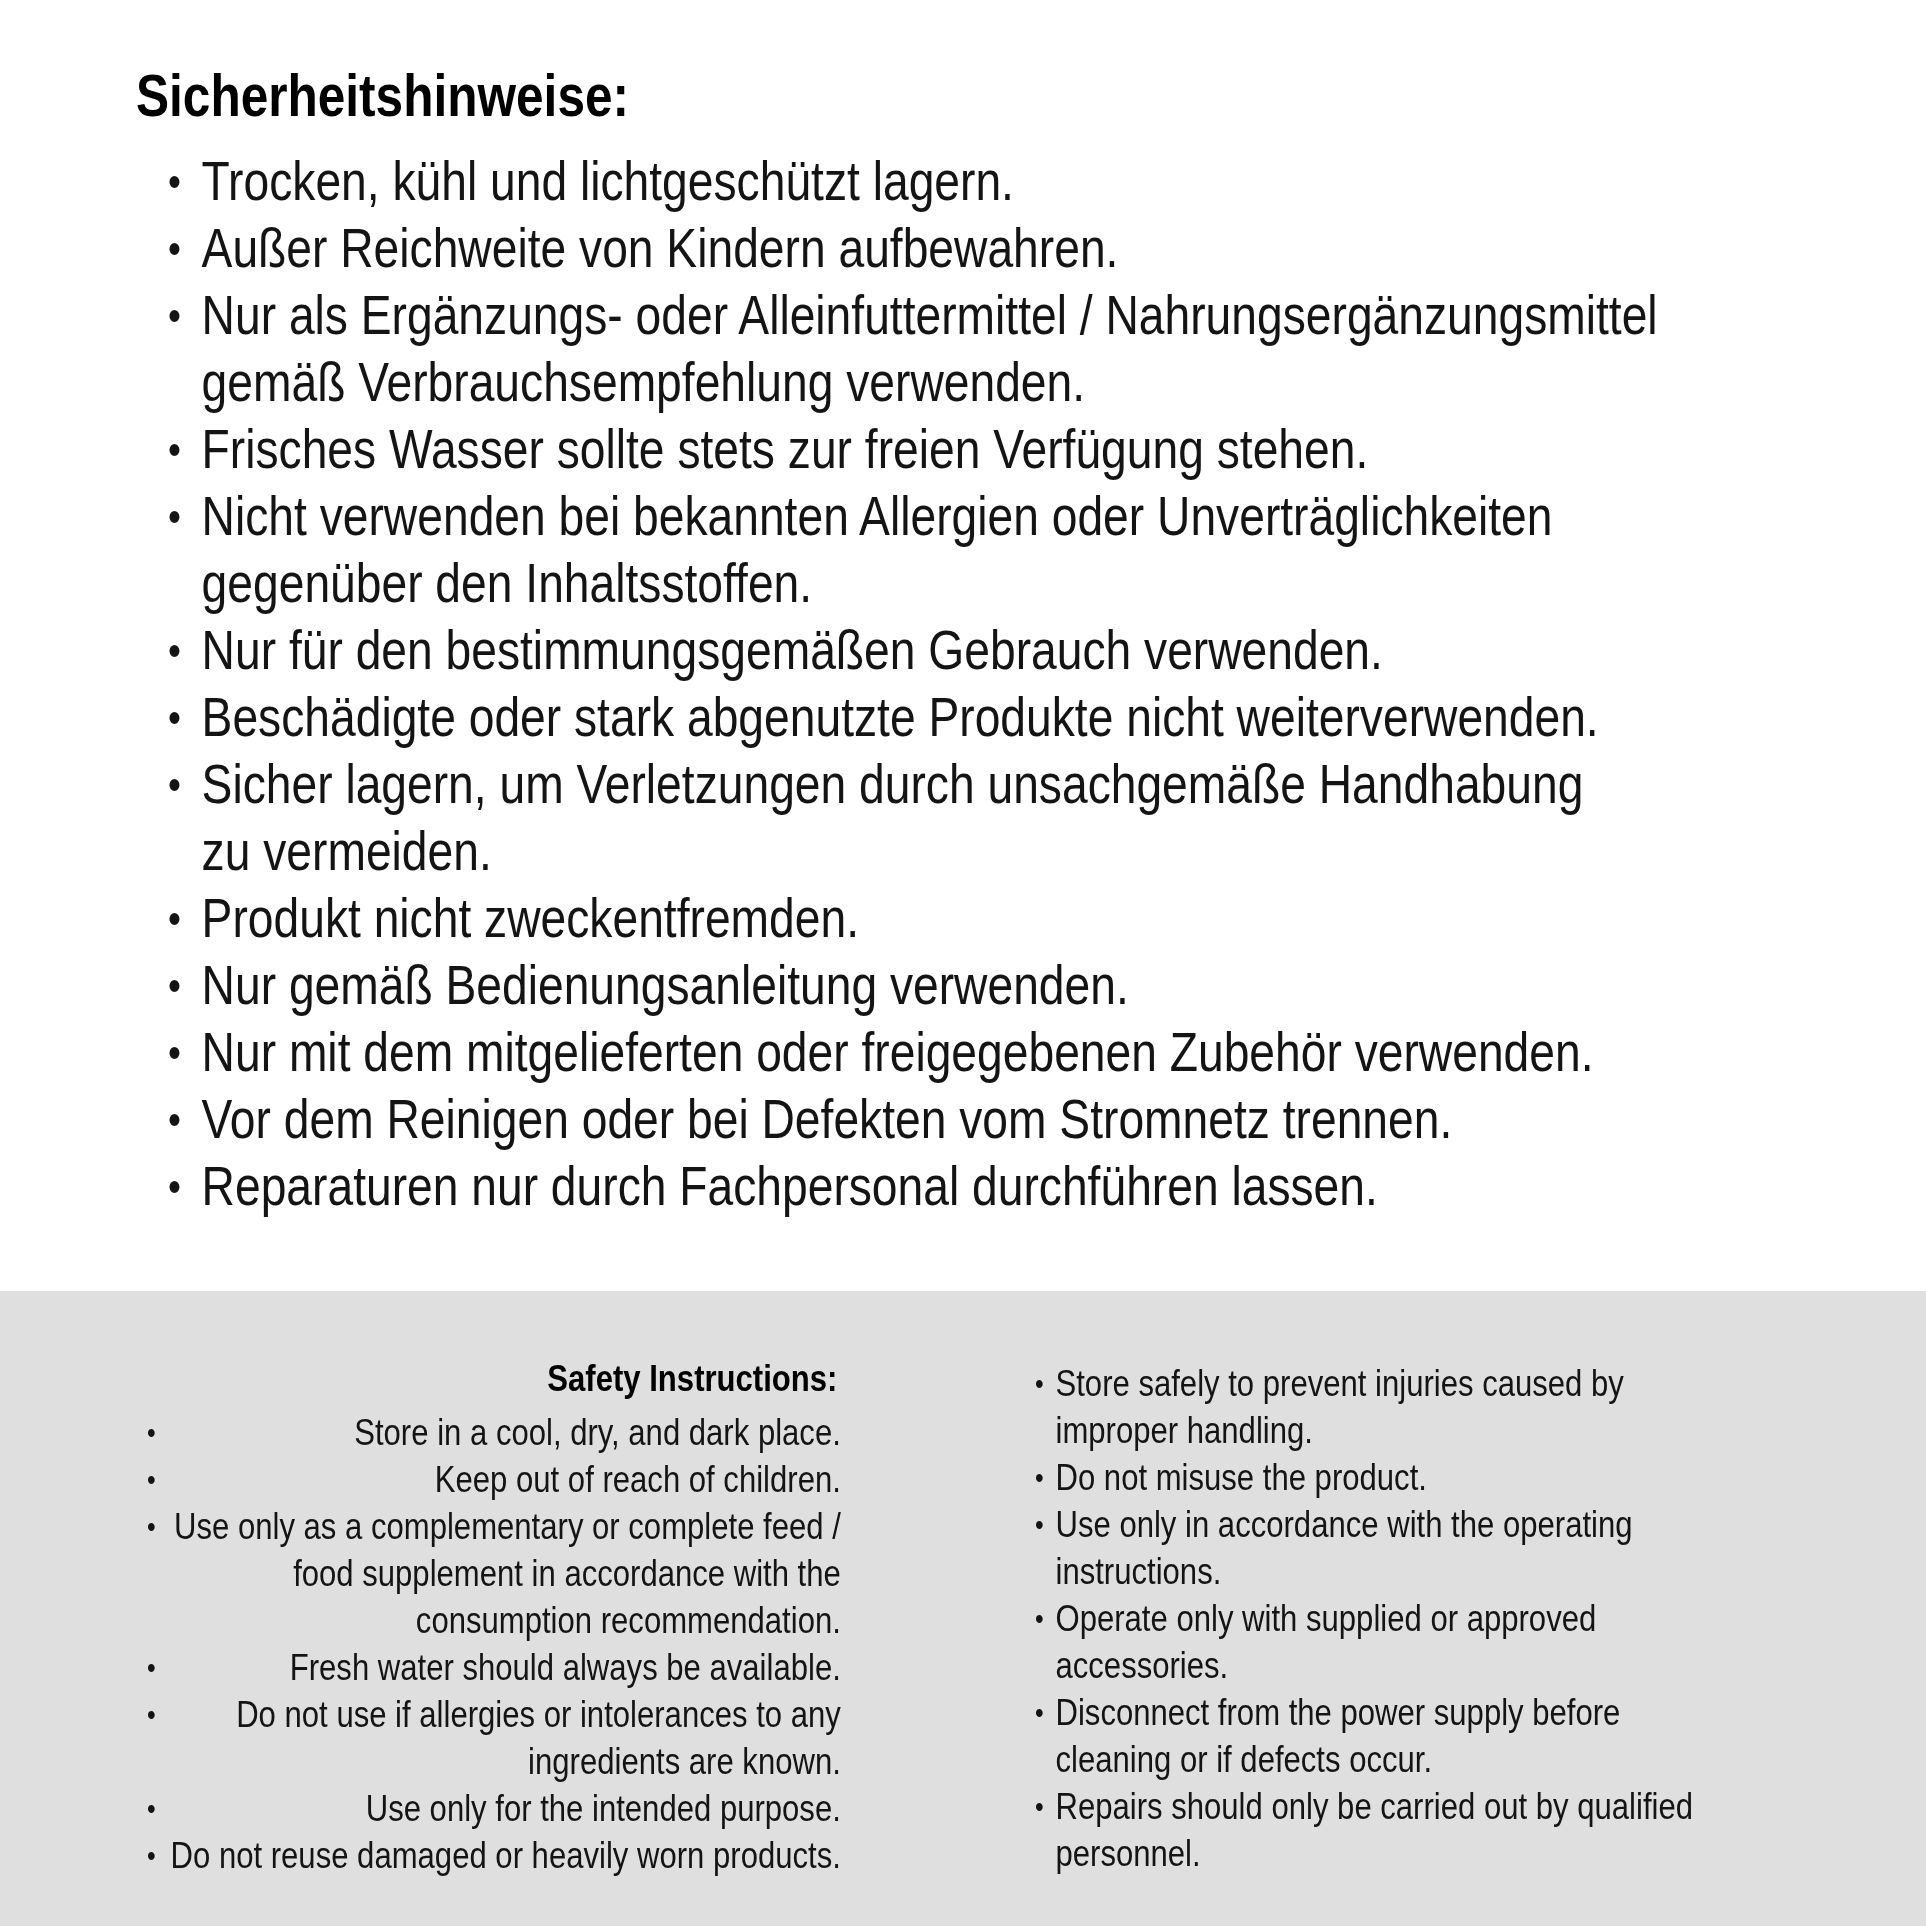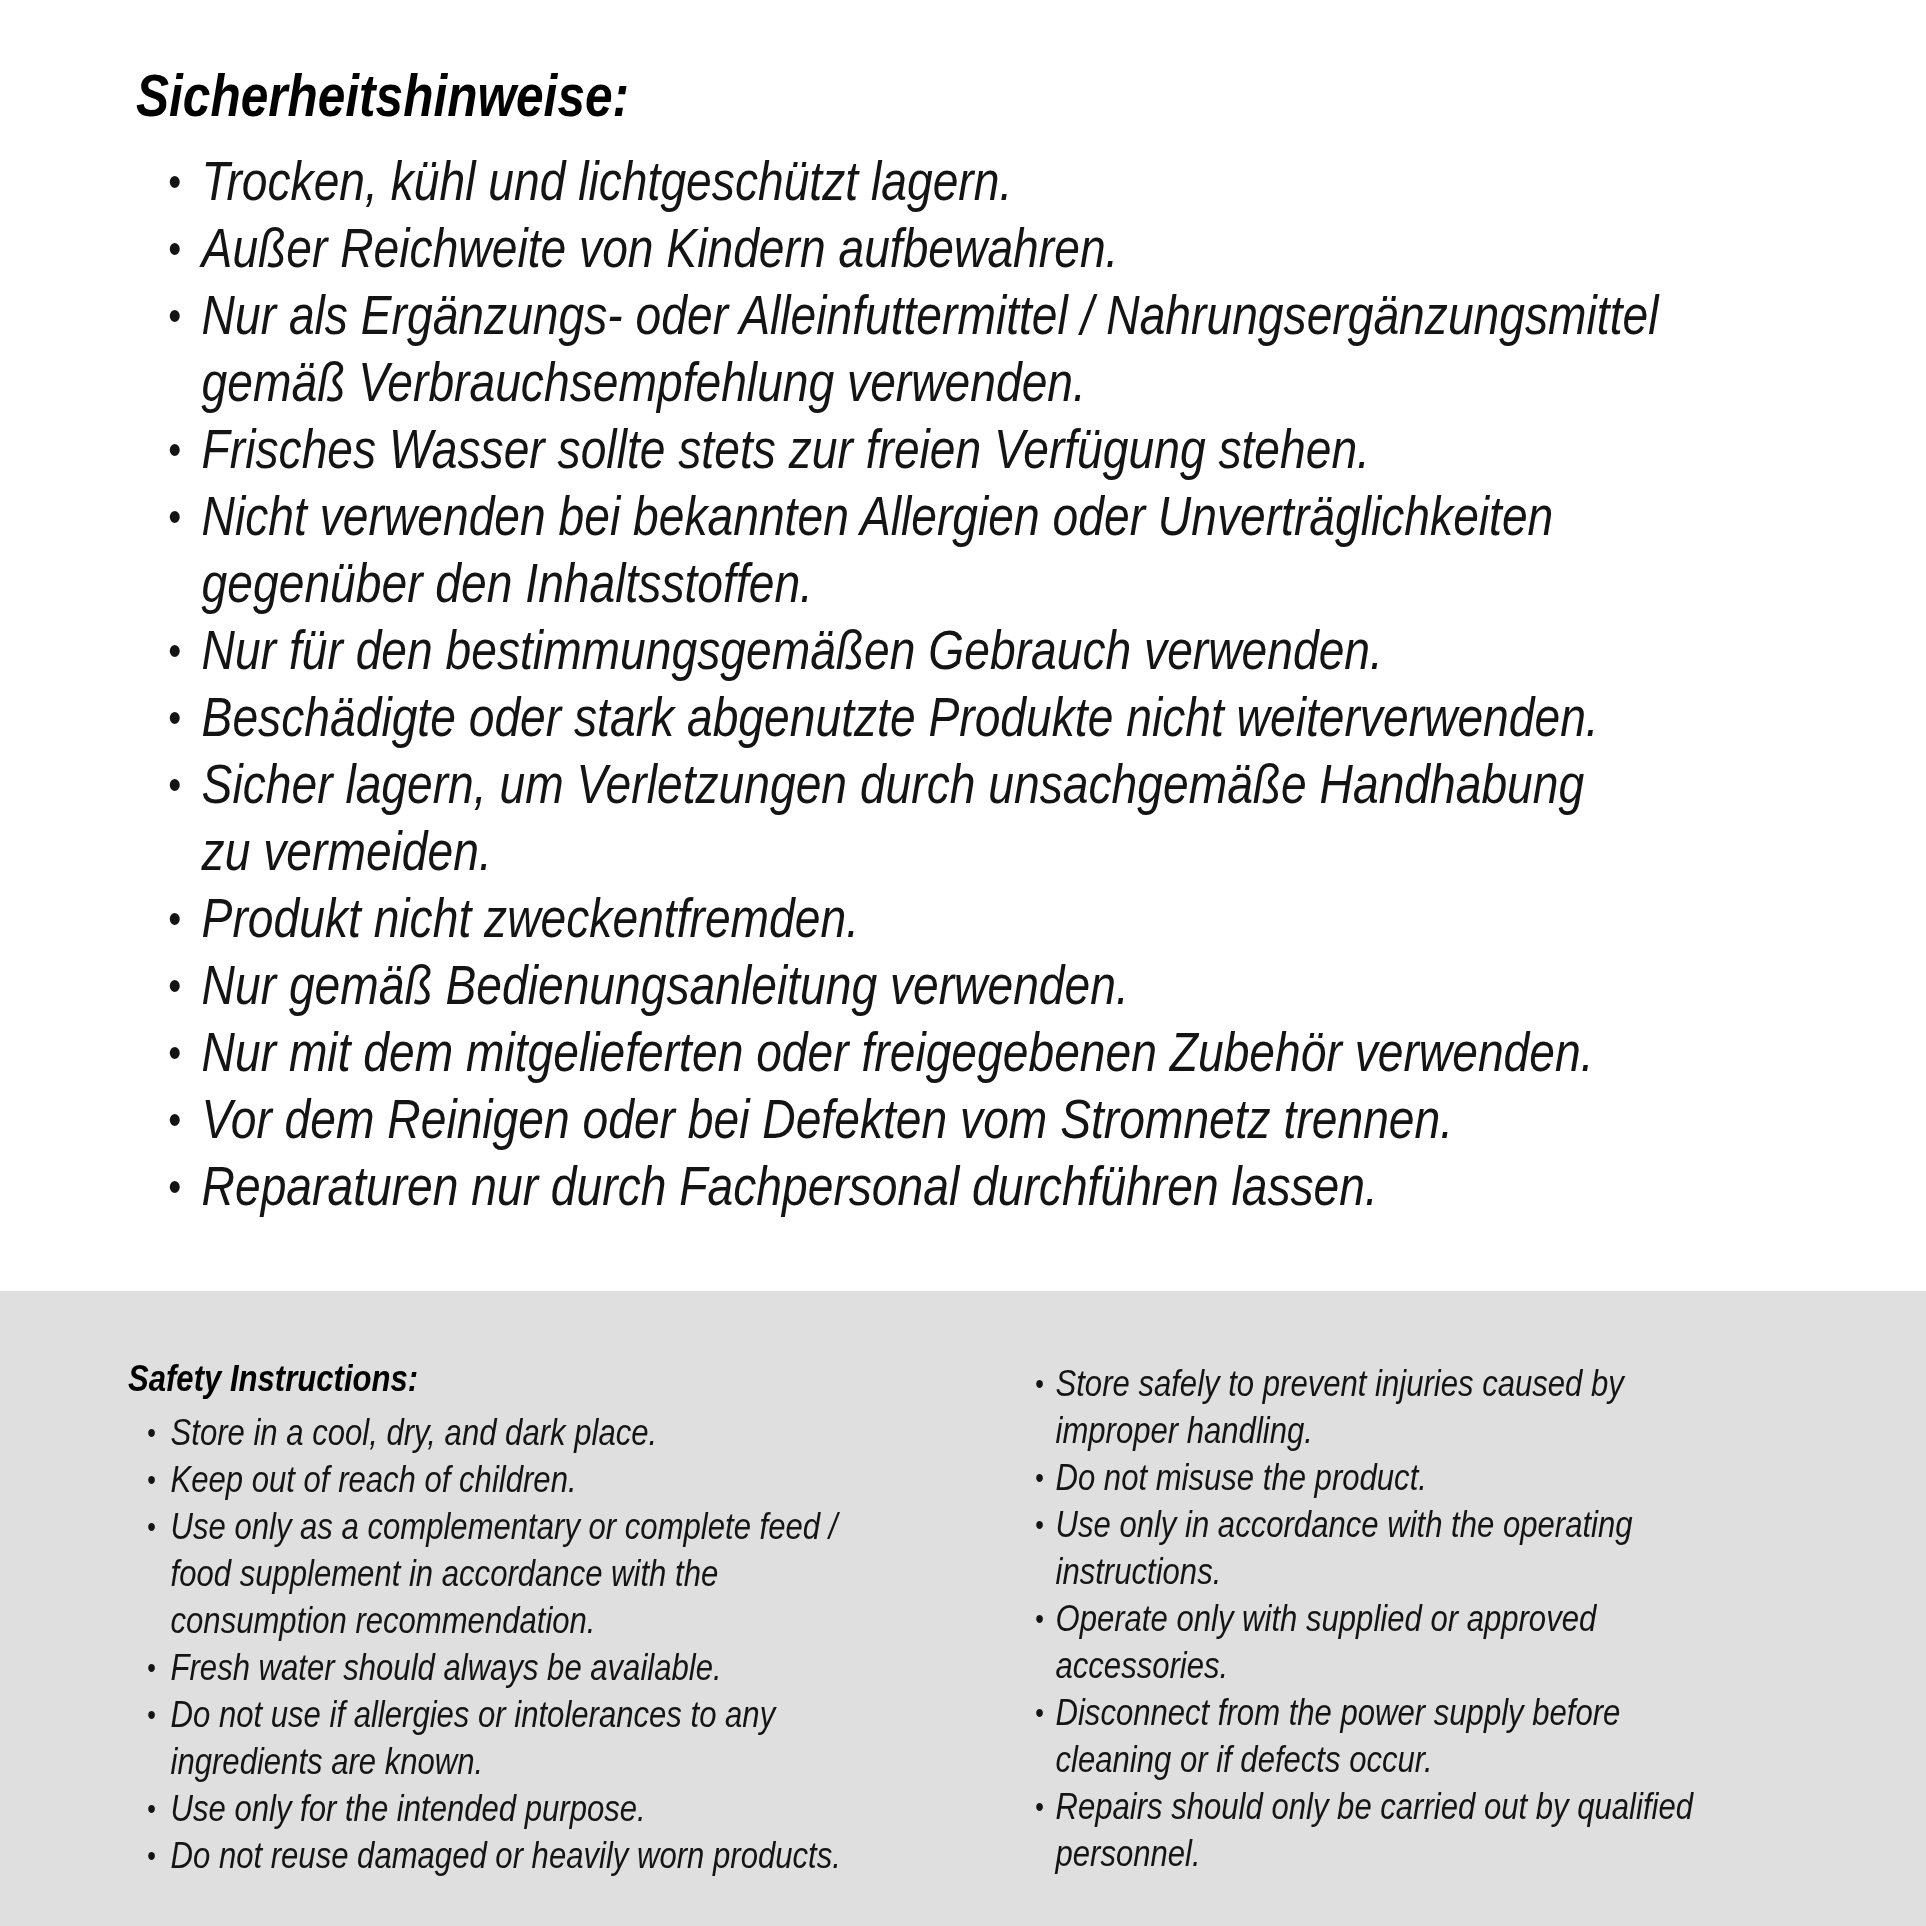--- a/index.html
+++ b/index.html
@@ -2,42 +2,42 @@
 <html style="font-size:10.3px"><head>
 <meta charset="utf-8">
 <style>
   html, body { margin: 0; padding: 0; }
   body {
     width: 1926px; height: 1926px;
     background: #ffffff;
     font-family: "Liberation Sans", "DejaVu Sans", sans-serif;
     color: #141414;
   }
-  .page { position: relative; width: 1926px; height: 1926px; overflow: hidden; background: #ffffff; font-style: italic; }
+  .page { position: relative; width: 1926px; height: 1926px; overflow: hidden; background: #ffffff; }
 
   
   .band { position: absolute; left: 0; top: 1291px; width: 1926px; height: 636px; background: #dfdfdf; }
 
   
   .cond { transform: scaleX(0.84); transform-origin: 0 0; }
 
   
   .de-heading {
     position: absolute; left: 136px; top: 64px;
     font-size: 59px; line-height: 64px; font-weight: bold; color: #000000;
     white-space: nowrap; margin: 0;
   }
   .de-list { position: absolute; left: 168px; top: 148px; }
   .de-list .line {
     position: relative; height: 67px; line-height: 67px;
     font-size: 55px; padding-left: 40px; white-space: nowrap;
   }
 
   
-  .en-col-left  { position: absolute; left: 128px;  top: 1348px; }
+  .en-col-left  { position: absolute; left: 128px;  top: 1348px; text-align: right; }
   .en-col-right { position: absolute; left: 1035px; top: 1360px; }
   .en-heading {
     font-size: 37px; line-height: 61px; font-weight: bold; color: #000000;
     white-space: nowrap; margin: 0;
   }
   .en-list-left { margin-left: 18.6px; }
   .en-list .line, .en-list-left .line, .en-list-right .line {
     position: relative; height: 47px; line-height: 47px;
     font-size: 37px; white-space: nowrap;
   }

